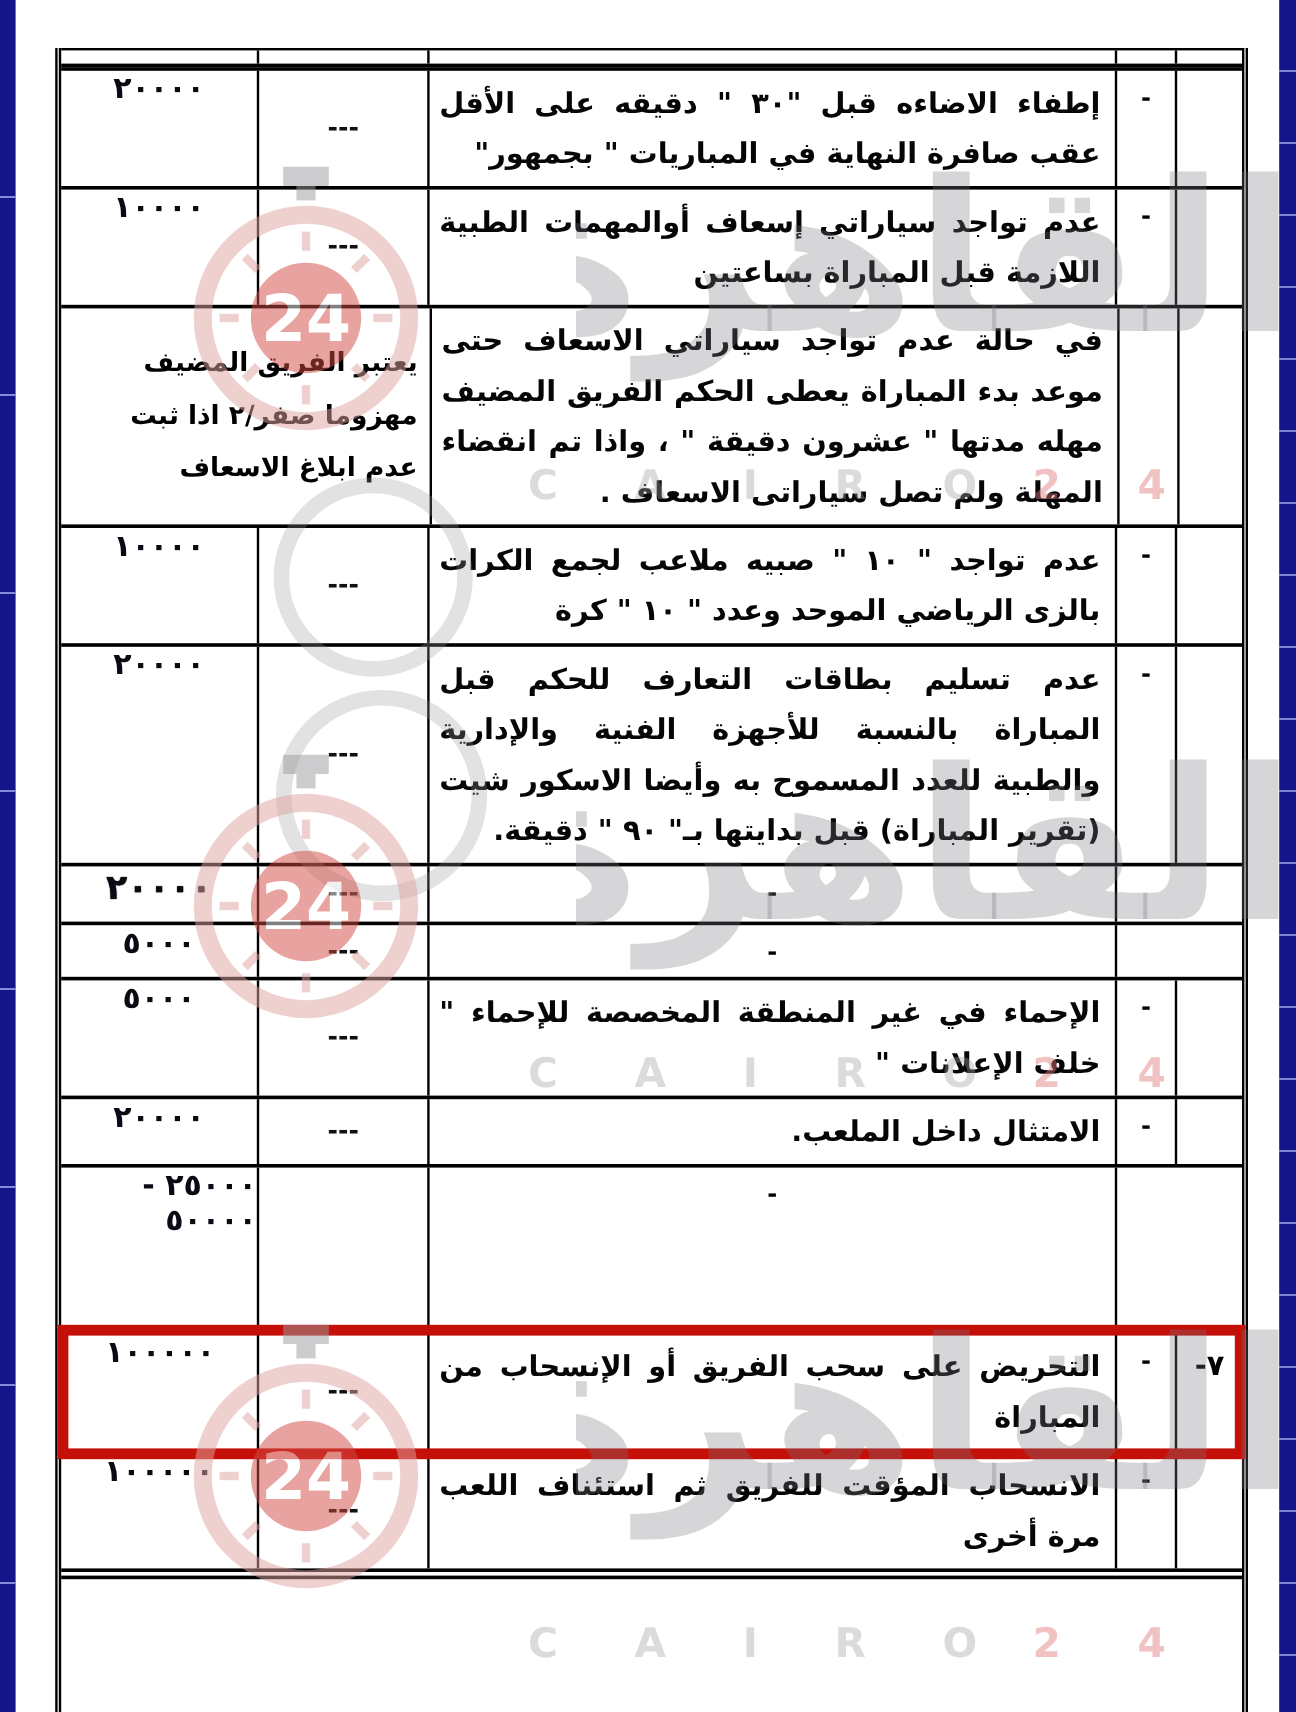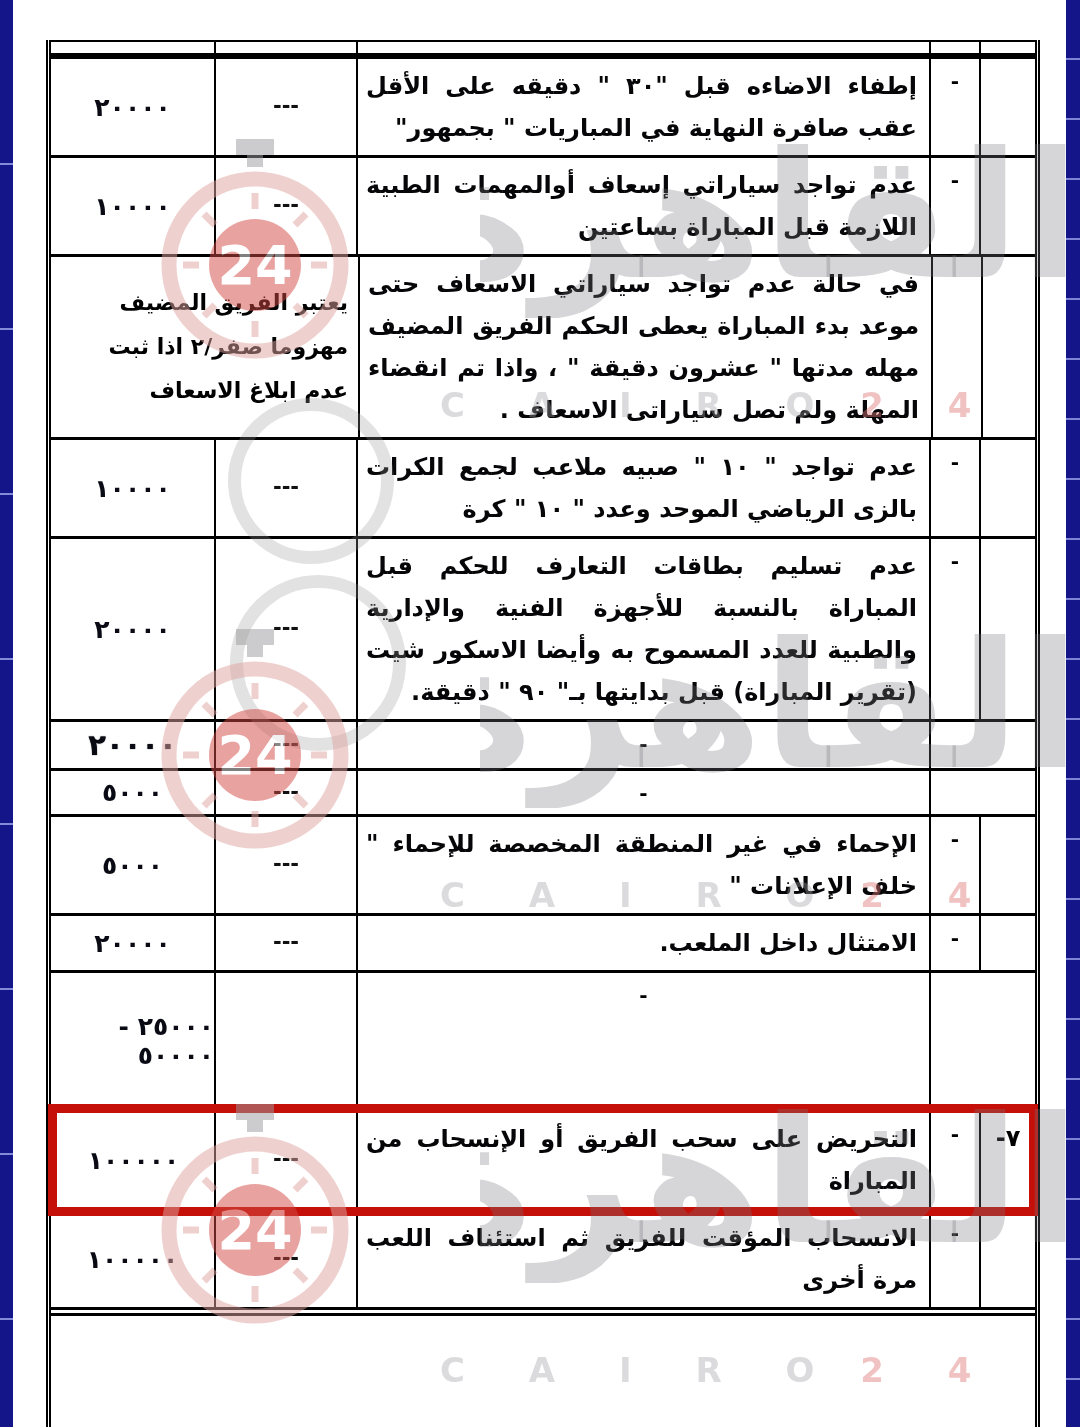--- a/index.html
+++ b/index.html
@@ -25,21 +25,21 @@
   .row,.top-sliver{
     display:grid;direction:ltr;
     grid-template-columns:163px 142px 573px 50px 56px;
   }
   .row{border-top:3px solid #000;position:relative;}
   .row:first-of-type{border-top:none;}
   .row.sep-strong{border-top:9px double #000;}
   .row.row-merged{grid-template-columns:307px 573px 50px 56px;}
   .cell{border-left:2px solid #000;box-sizing:border-box;display:flex;min-width:0;}
   .cell:first-child{border-left:none;}
-  .c-fine{align-items:center;justify-content:center;direction:rtl;
+  .c-fine{align-items:flex-start;justify-content:center;direction:rtl;
     font-weight:bold;font-size:25px;color:#0a0a14;}
   .c-pen{align-items:center;justify-content:center;direction:rtl;
     font-weight:bold;font-size:21px;color:#111;text-align:center;line-height:1.5;padding:2px 6px;}
   .c-merged{align-items:center;justify-content:center;direction:rtl;
     font-weight:bold;font-size:22px;line-height:2.0;padding:4px 10px;}
   .c-text{align-items:center;direction:rtl;padding:6px 12px 6px 8px;}
   .c-text .t{width:100%;font-weight:bold;font-size:24px;line-height:1.75;
     text-align:justify;color:#060608;}
   .c-bullet{align-items:flex-start;justify-content:center;padding-top:10px;
     font-weight:bold;font-size:20px;}

